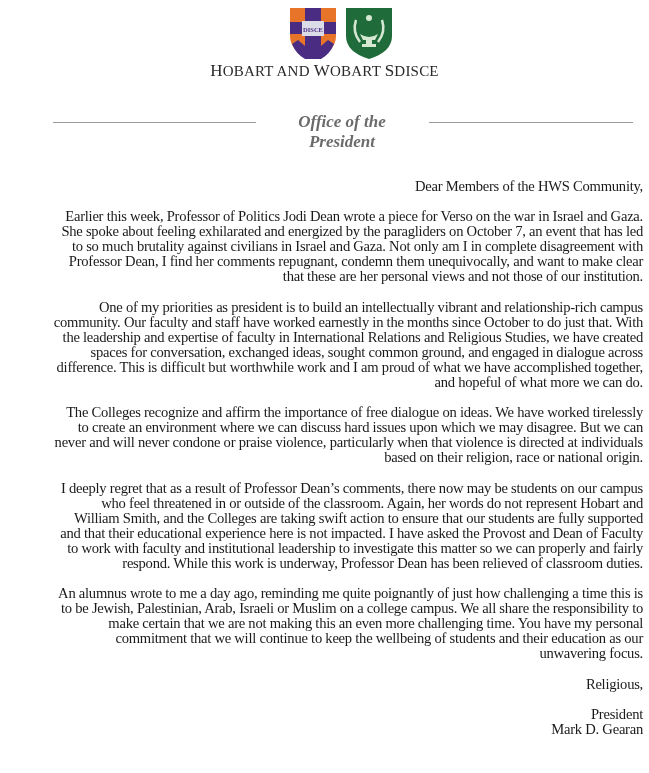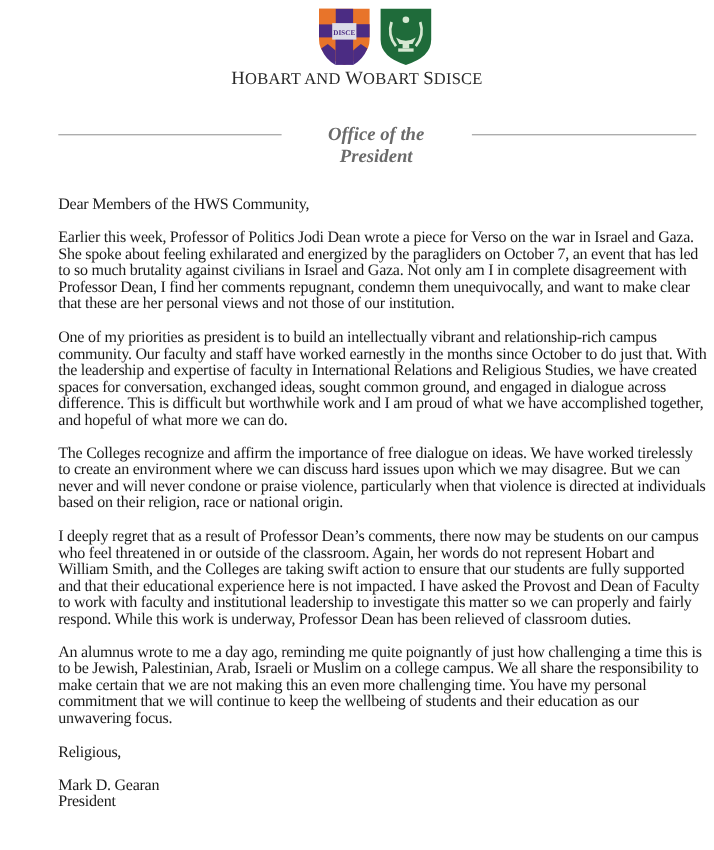--- a/index.html
+++ b/index.html
@@ -7,21 +7,21 @@
   .logos { position: absolute; left: 286px; top: 6px; width: 110px; height: 54px; display: flex; gap: 6px; justify-content: center; }
   .logos svg { display: block; }
   .college-name { position: absolute; left: 0; width: 649px; top: 62px; text-align: center; font-family: "Liberation Serif", serif; font-size: 17px; line-height: 18px; color: #2a2a2a; letter-spacing: 0.2px; }
   .college-name .sc { font-size: 15px; }
   .office-row { position: absolute; top: 112px; left: 0; width: 649px; height: 20px; font-weight: bold; }
   .rule { position: absolute; top: 10px; height: 1px; background: #9a9a9a; }
   .rule.left { left: 53px; width: 203px; }
   .rule.right { left: 429px; width: 204px; }
   .office-title { position: absolute; left: 266px; top: 0; width: 152px; text-align: center; font-family: "Liberation Serif", serif; font-style: italic; font-size: 17px; color: #6b6b6b; }
   .letter { position: absolute; left: 53px; top: 179px; width: 590px; font-family: "Liberation Serif", serif; font-size: 14.6px; line-height: 15.1px; color: #1a1a1a; letter-spacing: -0.25px; }
-  .letter p { margin: 0 0 15px 0; }
+  .letter p { margin: 0 0 15px 0; text-align: right; }
   .letter .sig { margin: 0; }
 </style>
 </head>
 <body>
 
 <div class="logos">
   <svg width="50" height="54" viewBox="0 0 50 54">
     <path d="M2 2 H48 V30 Q48 46 25 53 Q2 46 2 30 Z" fill="#e8742a"></path>
     <rect x="17" y="2" width="16" height="51" fill="#4b2c83"></rect>
     <rect x="2" y="16" width="46" height="12" fill="#4b2c83"></rect>
@@ -53,15 +53,15 @@
 </div>
 
 <div class="letter">
   <p>Dear Members of the HWS Community,</p>
   <p>Earlier this week, Professor of Politics Jodi Dean wrote a piece for Verso on the war in Israel and Gaza. She spoke about feeling exhilarated and energized by the paragliders on October 7, an event that has led to so much brutality against civilians in Israel and Gaza. Not only am I in complete disagreement with Professor Dean, I find her comments repugnant, condemn them unequivocally, and want to make clear that these are her personal views and not those of our institution.</p>
   <p>One of my priorities as president is to build an intellectually vibrant and relationship-rich campus community. Our faculty and staff have worked earnestly in the months since October to do just that. With the leadership and expertise of faculty in International Relations and Religious Studies, we have created spaces for conversation, exchanged ideas, sought common ground, and engaged in dialogue across difference. This is difficult but worthwhile work and I am proud of what we have accomplished together, and hopeful of what more we can do.</p>
   <p>The Colleges recognize and affirm the importance of free dialogue on ideas. We have worked tirelessly to create an environment where we can discuss hard issues upon which we may disagree.  But we can never and will never condone or praise violence, particularly when that violence is directed at individuals based on their religion, race or national origin.</p>
   <p>I deeply regret that as a result of Professor Dean’s comments, there now may be students on our campus who feel threatened in or outside of the classroom. Again, her words do not represent Hobart and William Smith, and the Colleges are taking swift action to ensure that our students are fully supported and that their educational experience here is not impacted. I have asked the Provost and Dean of Faculty to work with faculty and institutional leadership to investigate this matter so we can properly and fairly respond. While this work is underway, Professor Dean has been relieved of classroom duties.</p>
   <p>An alumnus wrote to me a day ago, reminding me quite poignantly of just how challenging a time this is to be Jewish, Palestinian, Arab, Israeli or Muslim on a college campus. We all share the responsibility to make certain that we are not making this an even more challenging time. You have my personal commitment that we will continue to keep the wellbeing of students and their education as our unwavering focus.</p>
   <p>Religious,</p>
+  <p class="sig">President</p>
   <p class="sig">Mark D. Gearan</p>
-  <p class="sig">President</p>
 </div>
 
 </body></html>

